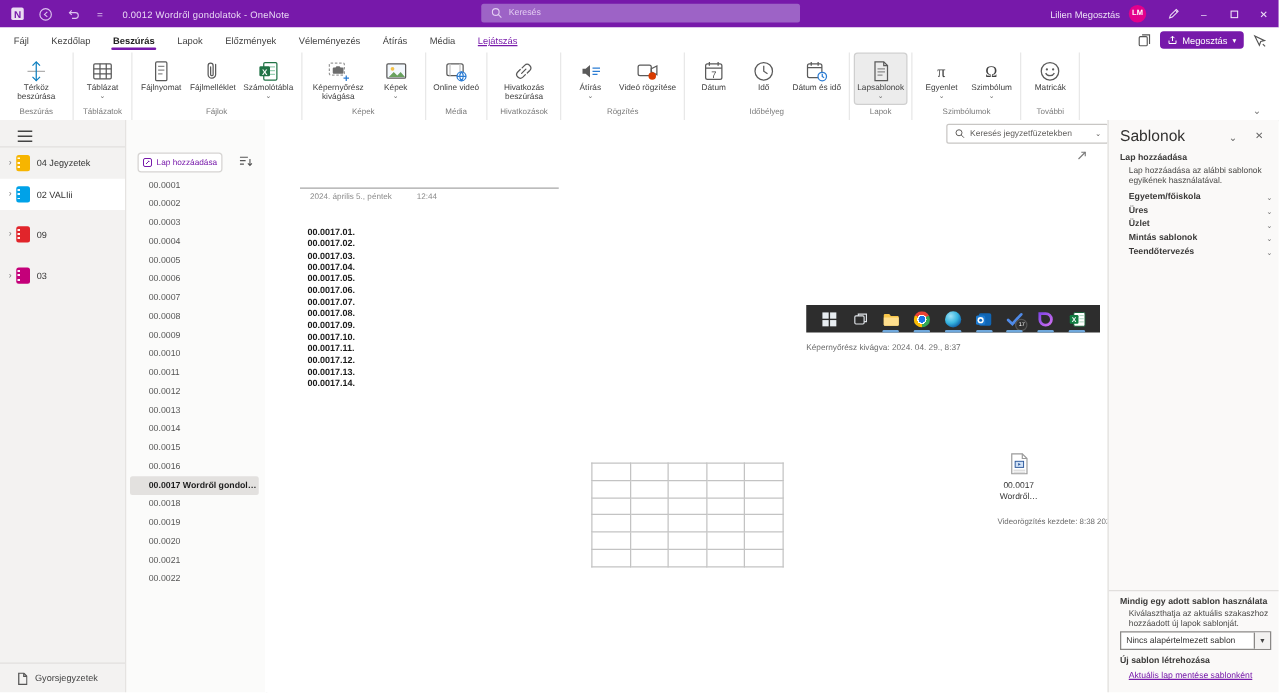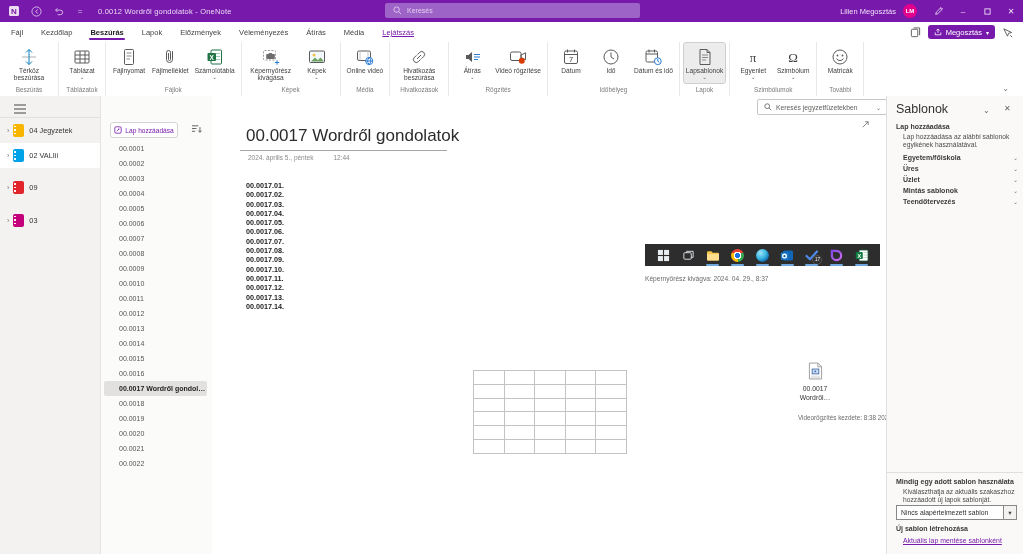--- a/index.html
+++ b/index.html
@@ -478,20 +478,29 @@
         <span class="nb-chev">›</span>
         <span class="nb-ic" style="background: rgb(225, 37, 43);"></span>
         <span>09</span>
       </div>
       <div class="nb-row" style="top: 112px;">
         <span class="nb-chev">›</span>
         <span class="nb-ic" style="background: rgb(196, 0, 122);"></span>
         <span>03</span>
       </div>
     </div>
+  <div id="quick-notes">
+    <span class="qn-ic">
+      <svg width="8" height="10" viewBox="0 0 8 10" fill="none" stroke="#555">
+          <path d="M1 .5h4l2.5 2.5v6.5H1z"></path>
+          <path d="M5 .5V3h2.5"></path>
+        </svg>
+    </span>
+    <span>Gyorsjegyzetek</span>
+  </div>
 </div>
 <div id="hdr-line"></div>
 
 <div id="pagelist">
   <div id="add-page">
     <svg width="8" height="8" viewBox="0 0 10 10" fill="none" stroke="#7719aa">
         <rect x="1" y="1" width="8" height="8" rx="1.5"></rect>
         <path d="M3.5 6.5l3-3M5.8 3.2l1 1"></path>
       </svg>
     <span>Lap hozzáadása</span>
@@ -538,21 +547,20 @@
     </span>
     <span>Keresés jegyzetfüzetekben</span>
     <span class="chv">⌄</span>
   </div>
   <span id="expand-ic">
     <svg width="9" height="9" viewBox="0 0 10 10" fill="none" stroke="#777">
         <path d="M2 8l6-6"></path>
         <path d="M4.5 2H8v3.5"></path>
       </svg>
   </span>
-  <div id="page-title">00.0017 Wordről gondolatok</div>
   <div id="title-rule"></div>
   <div id="date-line">
     <span>2024. április 5., péntek</span>
     <span>12:44</span>
   </div>
   <div id="num-list">
       <div>00.0017.01.</div>
       <div>00.0017.02.</div>
       <div>00.0017.03.</div>
       <div>00.0017.04.</div>

